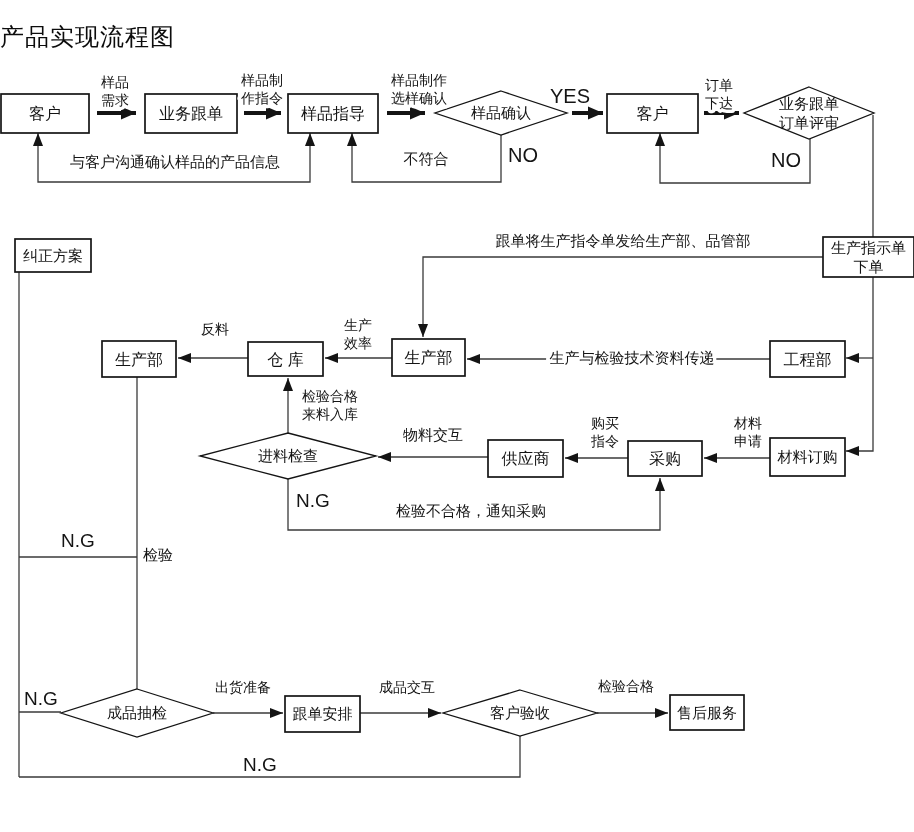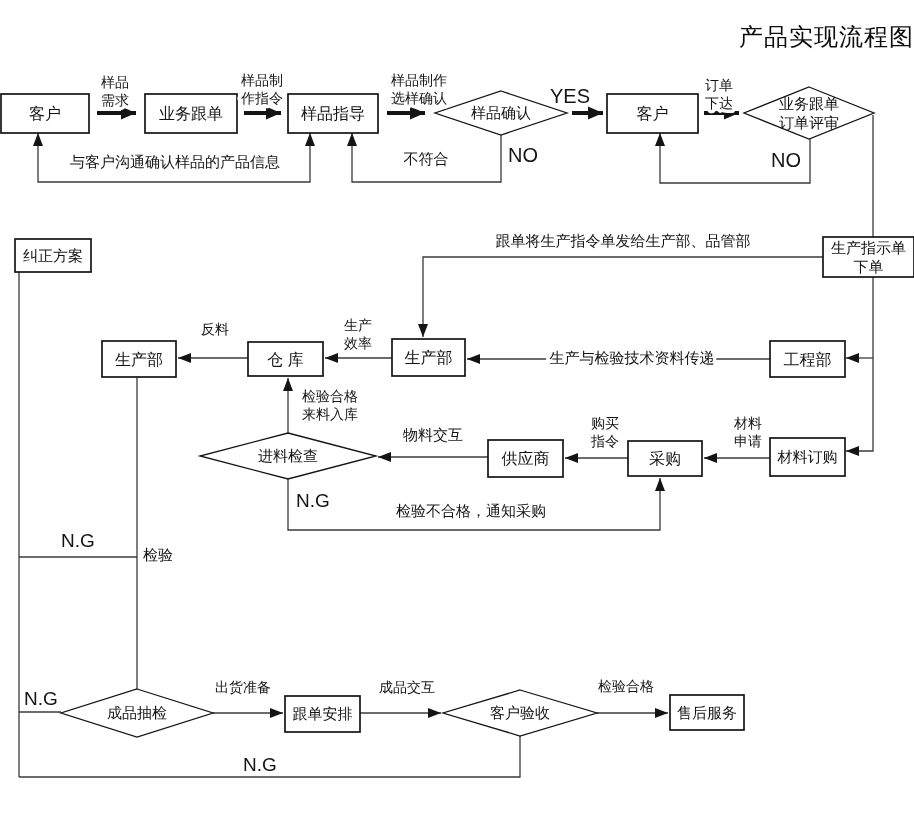--- a/index.html
+++ b/index.html
@@ -6,21 +6,21 @@
   .stage{
     position:relative;
     width:914px;height:832px;
     background:#ffffff;
     overflow:hidden;
     font-family:"Liberation Sans",sans-serif;
   }
   .diagram-title{
     position:absolute;
     top:21px;left:0;width:100%;
-    text-align:right;
+    text-align:left;
     font-size:24px;
     font-weight:500;
     letter-spacing:1px;
     color:#0c0c0c;
   }
   svg.flowchart{position:absolute;left:0;top:0;}
   svg.flowchart text{font-family:"Liberation Sans",sans-serif;}
 </style>
 </head>
 <body>

